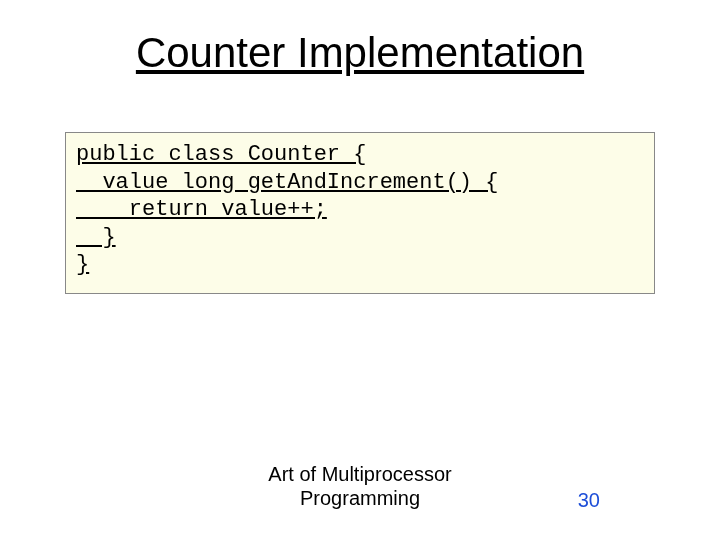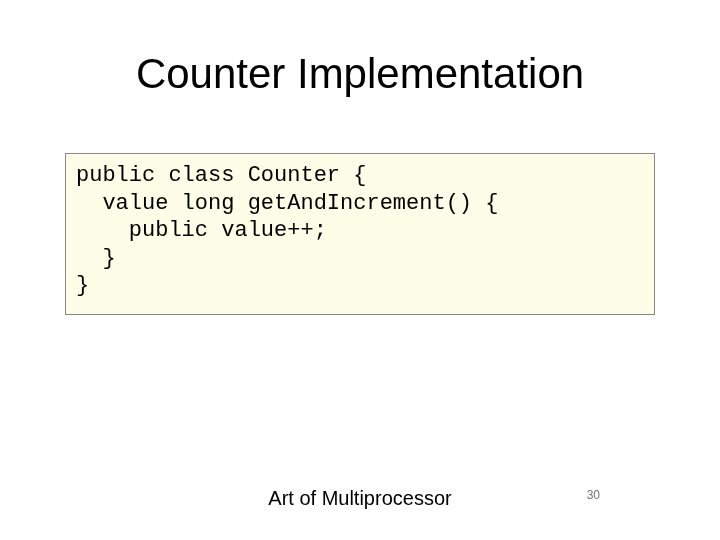--- a/index.html
+++ b/index.html
@@ -7,22 +7,23 @@
     width: 720px;
     height: 540px;
     background: #ffffff;
     font-family: Georgia, 'Times New Roman', serif;
     position: relative;
     overflow: hidden;
   }
   .slide {
     width: 100%;
     height: 100%;
-    padding: 40px 50px 50px 50px;
+    padding: 19px 50px 50px 50px;
     position: relative;
+    text-decoration: underline;
   }
   .title {
     font-family: 'Comic Sans MS', 'Chalkboard SE', cursive, sans-serif;
     font-size: 42px;
     text-align: center;
     color: #000;
     margin-bottom: 55px;
     margin-top: 10px;
     font-weight: normal;
   }
@@ -50,41 +51,42 @@
   }
   .footer-text {
     font-family: 'Comic Sans MS', 'Chalkboard SE', cursive, sans-serif;
     font-size: 20px;
     text-align: center;
     line-height: 1.2;
     color: #000;
   }
   .page-num {
     position: absolute;
-    bottom: 38px;
+    bottom: 28px;
     right: 120px;
     font-family: 'Comic Sans MS', 'Chalkboard SE', cursive, sans-serif;
-    font-size: 12px;
-    color: #737373;
+    font-size: 20px;
+    color: #1d4ed8;
   }
 </style>
 </head>
 <body>
 
 <div class="slide">
   <h1 class="title">Counter Implementation</h1>
 
   <div class="code-box">
     <div class="line">public class Counter {</div>
     <div class="line"></div>
     <div class="line">  value long getAndIncrement() {</div>
-    <div class="line">    public value++;</div>
+    <div class="line">    return value++;</div>
     <div class="line">  }</div>
     <div class="line">}</div>
   </div>
 
   <div class="footer">
     <div class="footer-text">
       <span>Art of Multiprocessor</span><br>
+      <span>Programming</span>
     </div>
   </div>
   <div class="page-num">30</div>
 </div>
 
 </body></html>

